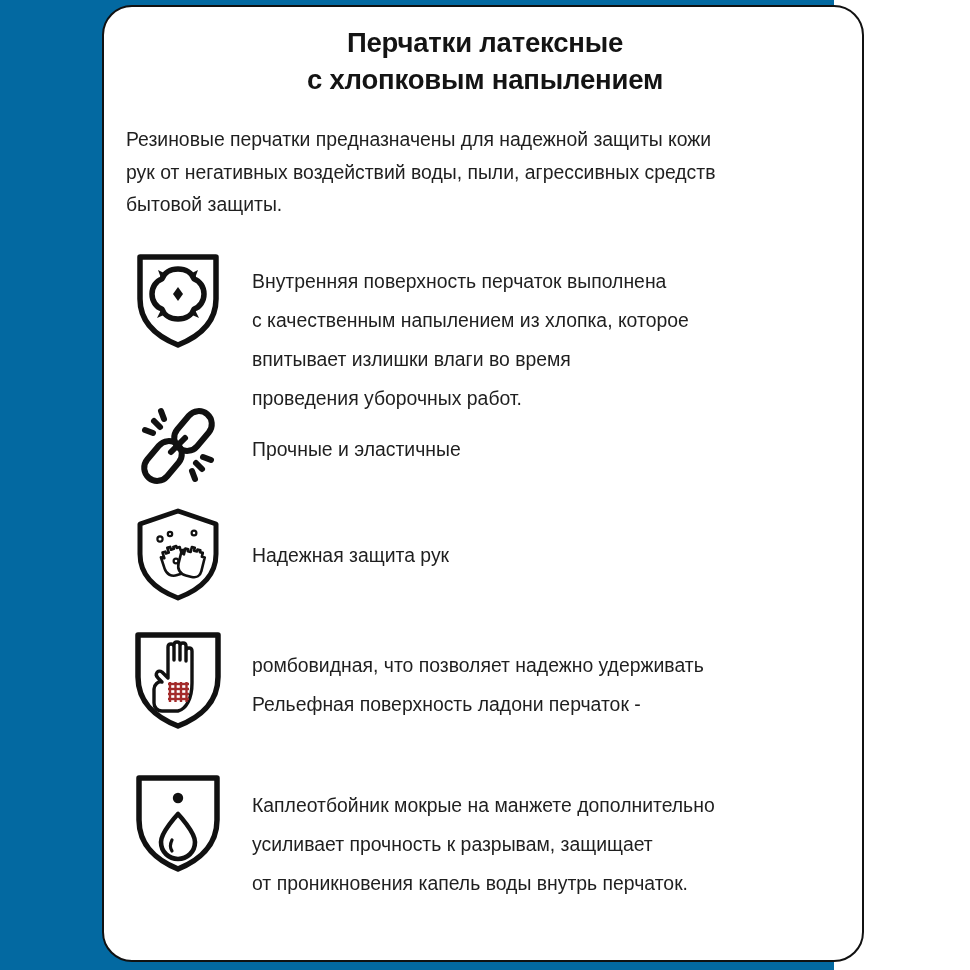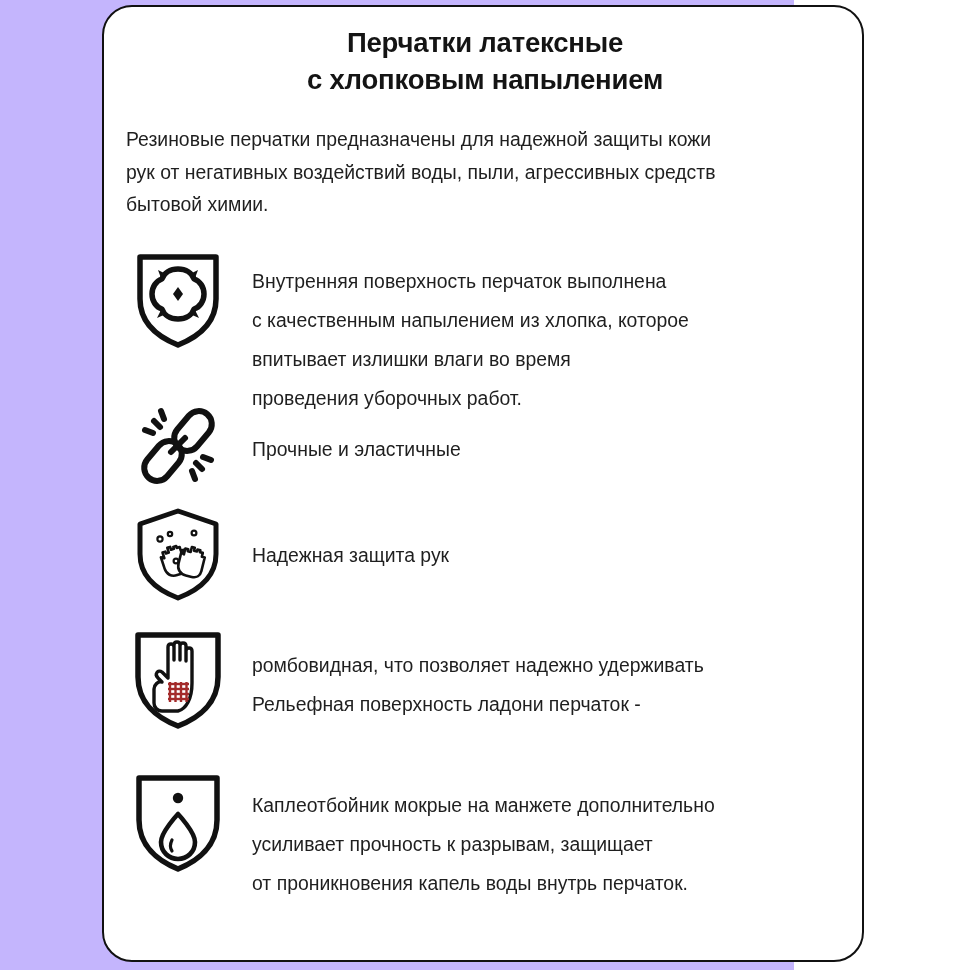--- a/index.html
+++ b/index.html
@@ -12,21 +12,22 @@
     height: 970px;
     font-family: "Liberation Sans", sans-serif;
     color: #1c1c1c;
     overflow: hidden;
   }
 
   .page {
     position: relative;
     width: 794px;
     height: 970px;
-    background: #c4b5fd;
+    background: #0369a1;
+    padding-left: 40px;
   }
 
   
   .card {
     position: absolute;
     left: 102px;
     top: 5px;
     width: 762px;
     height: 957px;
     box-sizing: border-box;
@@ -116,21 +117,21 @@
     <div class="card-inner">
 
       <div class="title">
         <span class="title-line">Перчатки латексные</span>
         <span class="title-line">с хлопковым напылением</span>
       </div>
 
       <div class="intro">
         <span class="intro-line">Резиновые перчатки предназначены для надежной защиты кожи</span>
         <span class="intro-line">рук от негативных воздействий воды, пыли, агрессивных средств</span>
-        <span class="intro-line">бытовой химии.</span>
+        <span class="intro-line">бытовой защиты.</span>
       </div>
 
       <div class="feature f1">
         <div class="icon-slot">
           <span>
             <svg width="96" height="104" viewBox="0 0 96 104">
               <path d="M10 10 H86 V52 C86 76 68 90 48 98 C28 90 10 76 10 52 Z" fill="none" stroke="#111111" stroke-width="5.5" stroke-linejoin="round"></path>
               <path d="M48 22 C56 22 62 26 64 32 C70 34 74 40 74 47 C74 54 70 60 64 62
                        C62 68 56 72 48 72 C40 72 34 68 32 62 C26 60 22 54 22 47
                        C22 40 26 34 32 32 C34 26 40 22 48 22 Z" fill="none" stroke="#111111" stroke-width="5.5" stroke-linejoin="round"></path>

